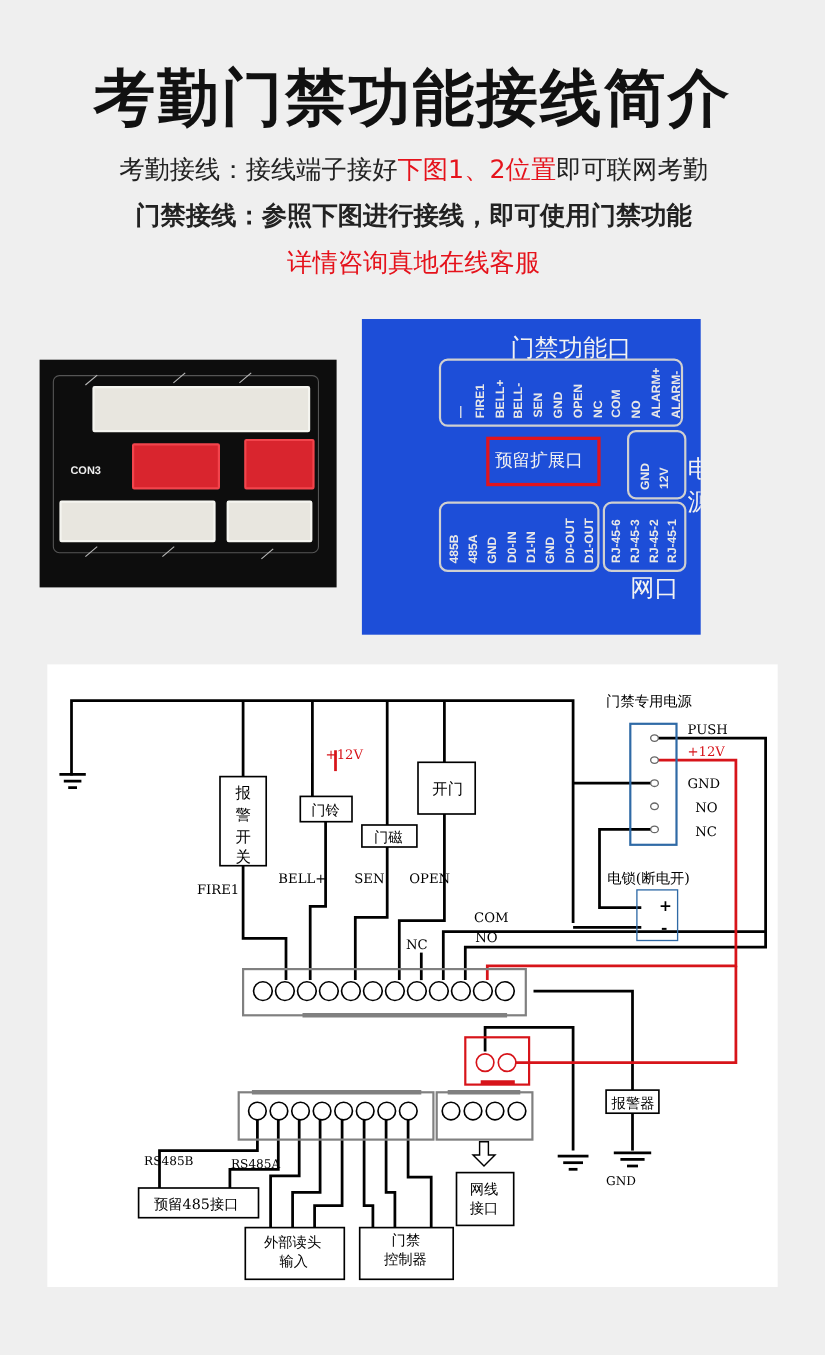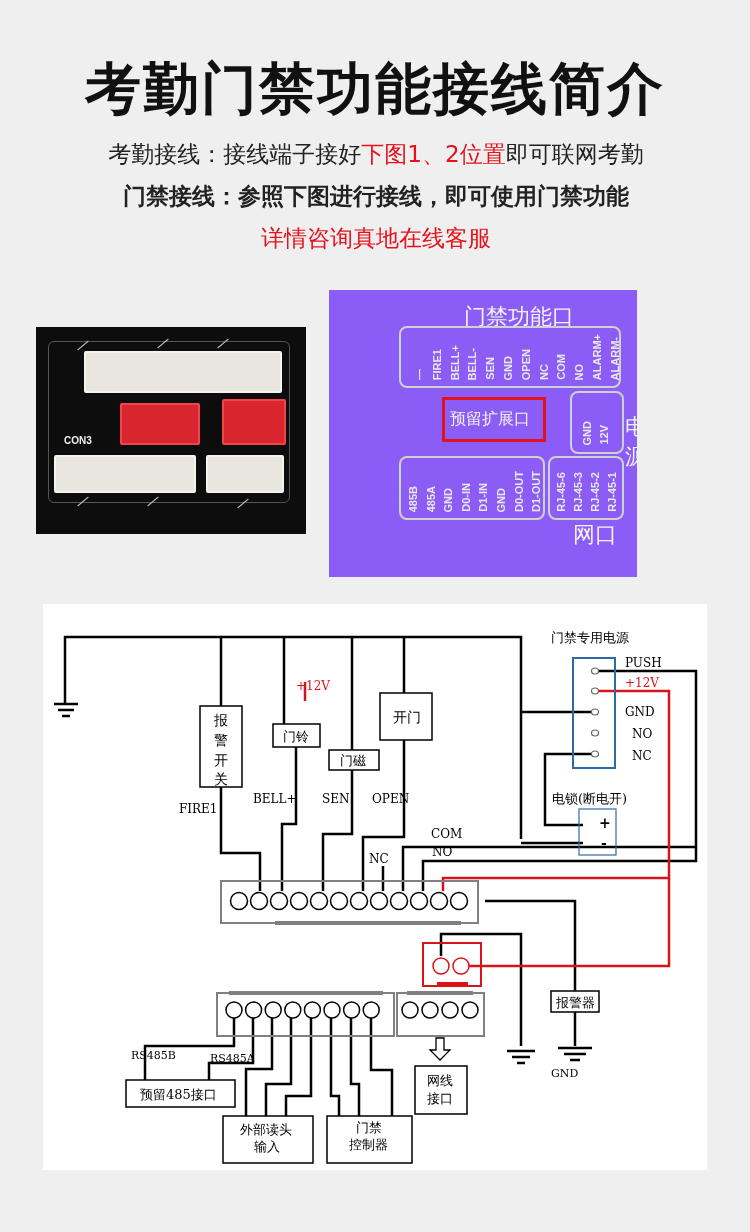--- a/index.html
+++ b/index.html
@@ -10,21 +10,21 @@
   .l1{top:139px;}
   .l2{top:181px;font-weight:bold;}
   .l3{top:223px;font-family:Liberation Serif, serif;}
   
   .photo1{position:absolute;left:36px;top:327px;width:270px;height:207px;background:#0d0d0d;overflow:hidden;}
   .conn{position:absolute;background:#e8e6df;border:2px solid #f5f5f0;box-sizing:border-box;border-radius:2px;}
   .conn.redc{background:#d9252e;border-color:#f2444c;}
   .pcb-label{position:absolute;color:#eee;font-size:10px;font-weight:bold;font-family:"Liberation Sans",sans-serif;}
   .silk{position:absolute;height:1px;background:#bbb;transform:rotate(-40deg);width:14px;}
   
-  .photo2{position:absolute;left:329px;top:290px;width:308px;height:287px;background:#8b5cf6;overflow:hidden;}
+  .photo2{position:absolute;left:329px;top:290px;width:308px;height:287px;background:#1d4ed8;overflow:hidden;}
   .p2-text{position:absolute;color:#f2f2f2;font-family:"DejaVu Serif","Liberation Serif",serif;}
   .p2-box{position:absolute;border:2px solid #d0d0d0;border-radius:8px;box-sizing:border-box;}
   .vlab{position:absolute;color:#e8e8e8;font-size:11px;font-weight:bold;font-family:"Liberation Sans",sans-serif;writing-mode:vertical-rl;transform:rotate(180deg);white-space:nowrap;letter-spacing:0px;}
   .p2-red{position:absolute;border:3px solid #e0141d;box-sizing:border-box;}
   
   .diagram{position:absolute;left:43px;top:604px;width:664px;height:566px;background:#fff;}
   .diagram svg{position:absolute;left:0;top:0;}
   svg text{font-family:"DejaVu Serif","Liberation Serif",serif;}
 </style>
 </head>
@@ -35,21 +35,21 @@
 <div class="line l2">门禁接线：参照下图进行接线，即可使用门禁功能</div>
 <div class="line l3 red">详情咨询真地在线客服</div>
 
 <div class="photo1">
   <div style="position:absolute;left:12px;top:14px;width:240px;height:160px;border:1px solid #555;border-radius:6px;"></div>
   <div class="conn" style="left:48px;top:24px;width:198px;height:42px;"></div>
   <div class="conn redc" style="left:84px;top:76px;width:80px;height:42px;"></div>
   <div class="conn redc" style="left:186px;top:72px;width:64px;height:46px;"></div>
   <div class="conn" style="left:18px;top:128px;width:142px;height:38px;"></div>
   <div class="conn" style="left:170px;top:128px;width:78px;height:38px;"></div>
-  <div class="pcb-label" style="left:28px;top:96px;margin-top:12px;">CON3</div>
+  <div class="pcb-label" style="left:28px;top:96px;">CON3</div>
   <div class="silk" style="left:40px;top:18px;"></div>
     <div class="silk" style="left:120px;top:16px;"></div>
     <div class="silk" style="left:180px;top:16px;"></div>
   <div class="silk" style="left:40px;top:174px;"></div>
     <div class="silk" style="left:110px;top:174px;"></div>
     <div class="silk" style="left:200px;top:176px;"></div>
 </div>
 
 <div class="photo2">
   <div class="p2-text" style="left:135px;top:12px;font-size:22px;">门禁功能口</div>

